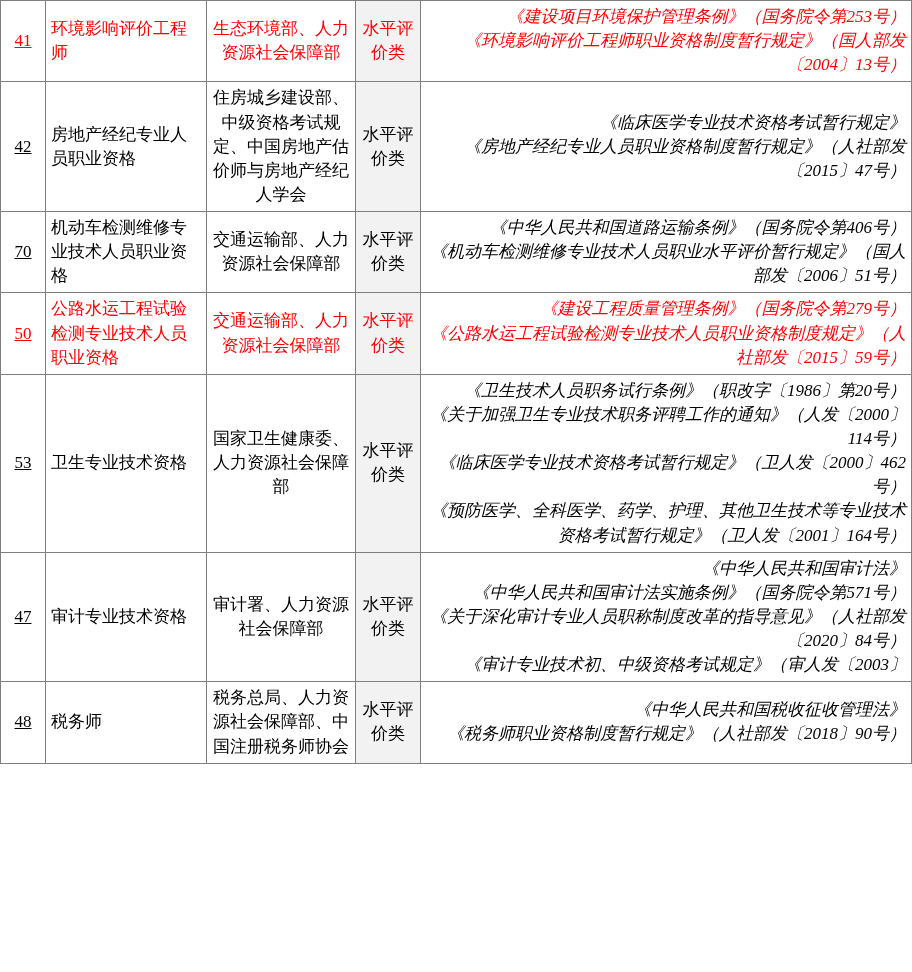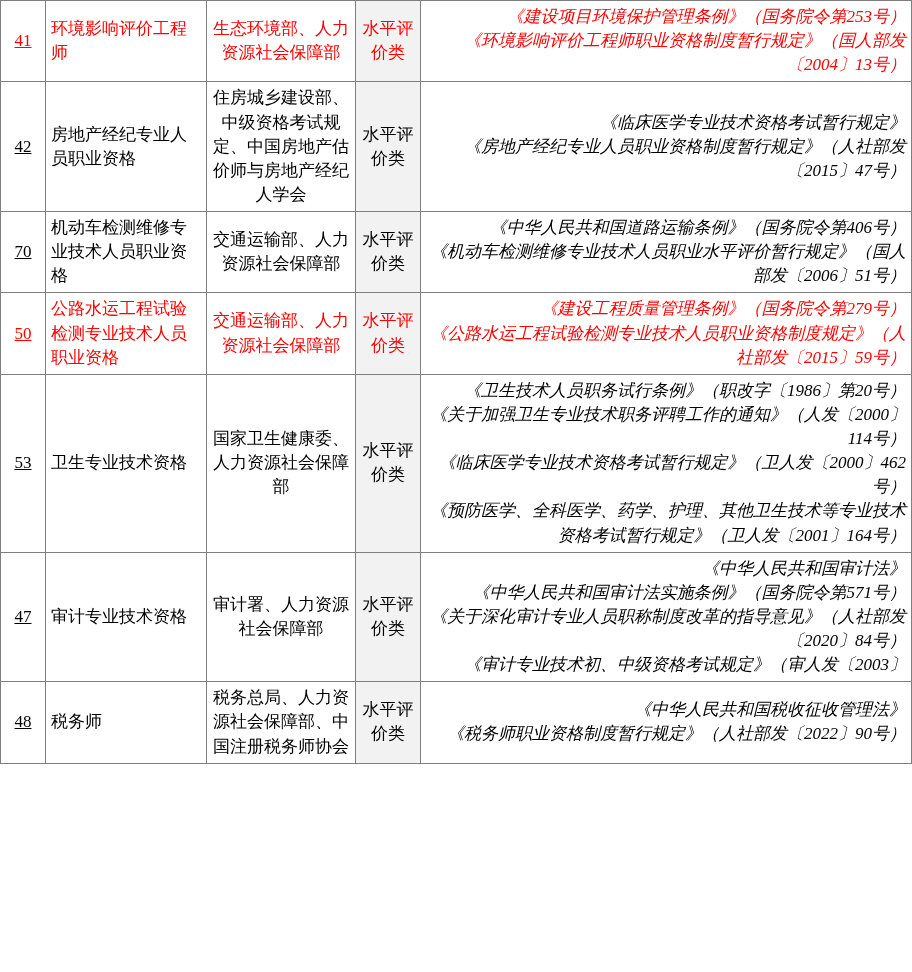--- a/index.html
+++ b/index.html
@@ -131,17 +131,17 @@
           <span class="basis-line">《审计专业技术初、中级资格考试规定》（审人发〔2003〕</span>
         </td>
       </tr>
       <tr>
         <td class="col-no">48</td>
         <td class="col-name">税务师</td>
         <td class="col-dept">税务总局、人力资源社会保障部、中国注册税务师协会</td>
         <td class="col-type">水平评价类</td>
         <td class="col-basis">
           <span class="basis-line">《中华人民共和国税收征收管理法》</span>
-          <span class="basis-line">《税务师职业资格制度暂行规定》（人社部发〔2022〕90号）</span>
+          <span class="basis-line">《税务师职业资格制度暂行规定》（人社部发〔2018〕90号）</span>
         </td>
       </tr>
     </tbody>
 </table>
 
 </body></html>

